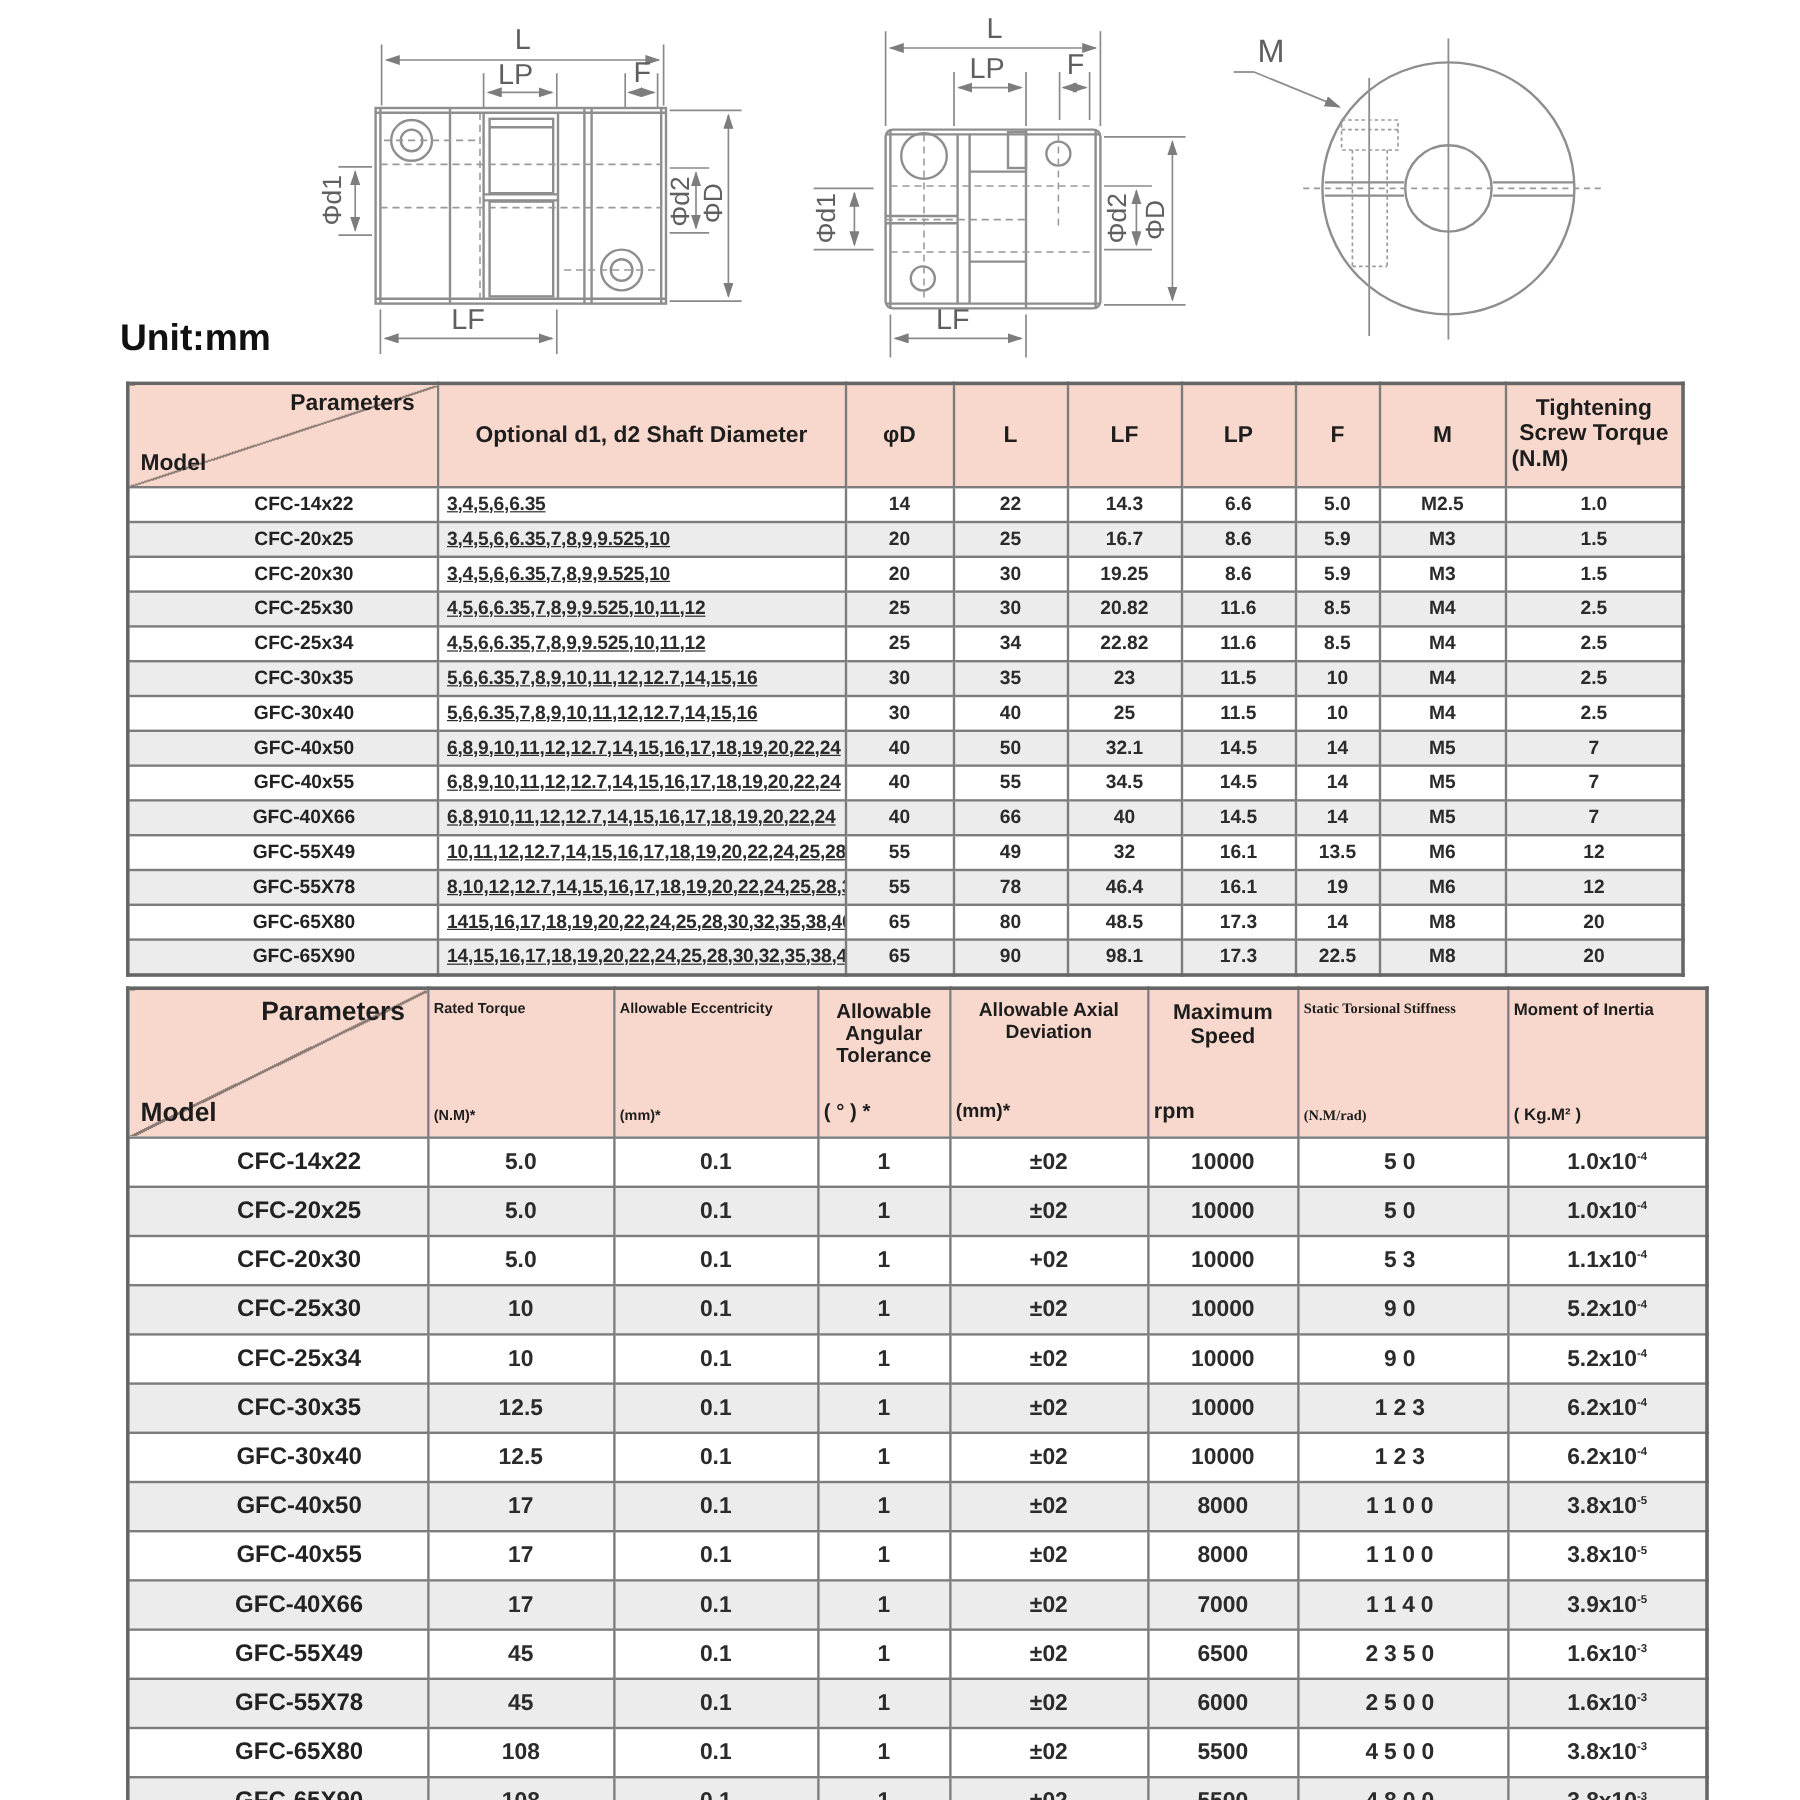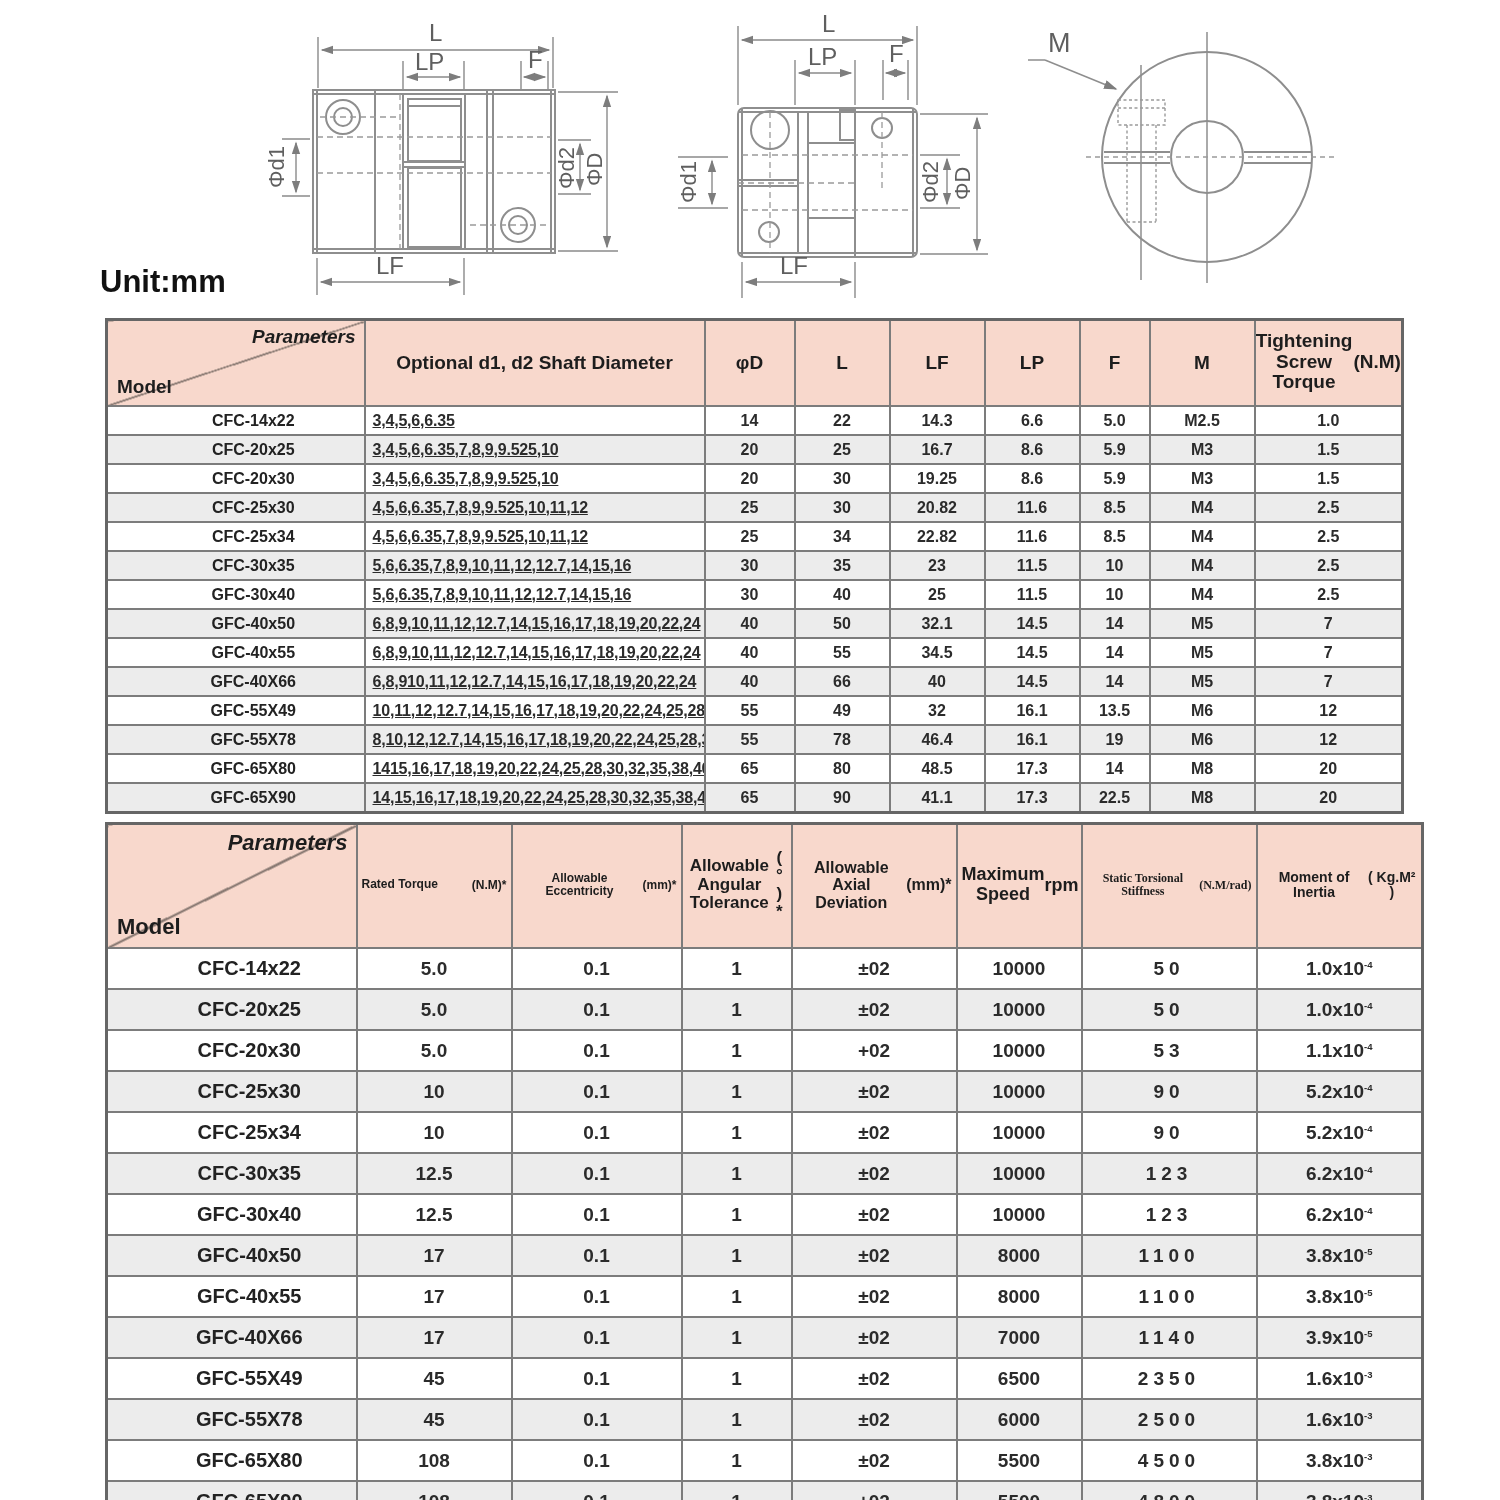--- a/index.html
+++ b/index.html
@@ -24,23 +24,23 @@
   #t1 tbody tr:nth-child(even) td,#t2 tbody tr:nth-child(even) td{background:#ececec;}
   td.left{text-align:left;padding-left:7px;font-size:14px;white-space:nowrap;letter-spacing:-0.2px;text-decoration:underline;}
   td.model{font-size:17px;color:#222;padding-left:36px;}
   #t2 td.model{font-size:20px;}
   td.spread{letter-spacing:5px;}
   sup{font-size:0.5em;vertical-align:super;letter-spacing:0;}
   
   .diag{position:relative;padding:0;
     background-image:linear-gradient(to bottom right,rgba(0,0,0,0) 49.5%,#8b7b74 49.5%,#8b7b74 50.6%,rgba(0,0,0,0) 50.6%),
                      linear-gradient(#f8d8cc,#f8d8cc);}
-  .diag .top{position:absolute;top:5px;right:8px;font-style:italic;}
+  .diag .top{position:absolute;top:5px;right:18px;}
   .diag .bottom{position:absolute;bottom:7px;left:9px;}
-  .hcell{display:flex;flex-direction:row;justify-content:space-between;height:100%;box-sizing:border-box;padding:7px 2px 9px 2px;align-items:center;}
+  .hcell{display:flex;flex-direction:column;justify-content:space-between;height:100%;box-sizing:border-box;padding:7px 2px 9px 2px;align-items:flex-start;}
   .hcell .l1{line-height:1.1;}
   .hcell .l2{line-height:1.05;}
 </style>
 </head>
 <body>
 
 <div id="page">
 
   <div class="abs" style="left:260px;top:10px;width:400px;height:290px;">
     <svg width="400" height="290" viewBox="0 0 400 290">
@@ -360,21 +360,21 @@
             <td>17.3</td>
             <td>14</td>
             <td>M8</td>
             <td>20</td>
           </tr>
           <tr>
             <td class="model">GFC-65X90</td>
             <td class="left">14,15,16,17,18,19,20,22,24,25,28,30,32,35,38,40</td>
             <td>65</td>
             <td>90</td>
-            <td>41.1</td>
+            <td>98.1</td>
             <td>17.3</td>
             <td>22.5</td>
             <td>M8</td>
             <td>20</td>
           </tr>
         </tbody>
     </table>
   </div>
 
   <div class="abs" id="t2">

